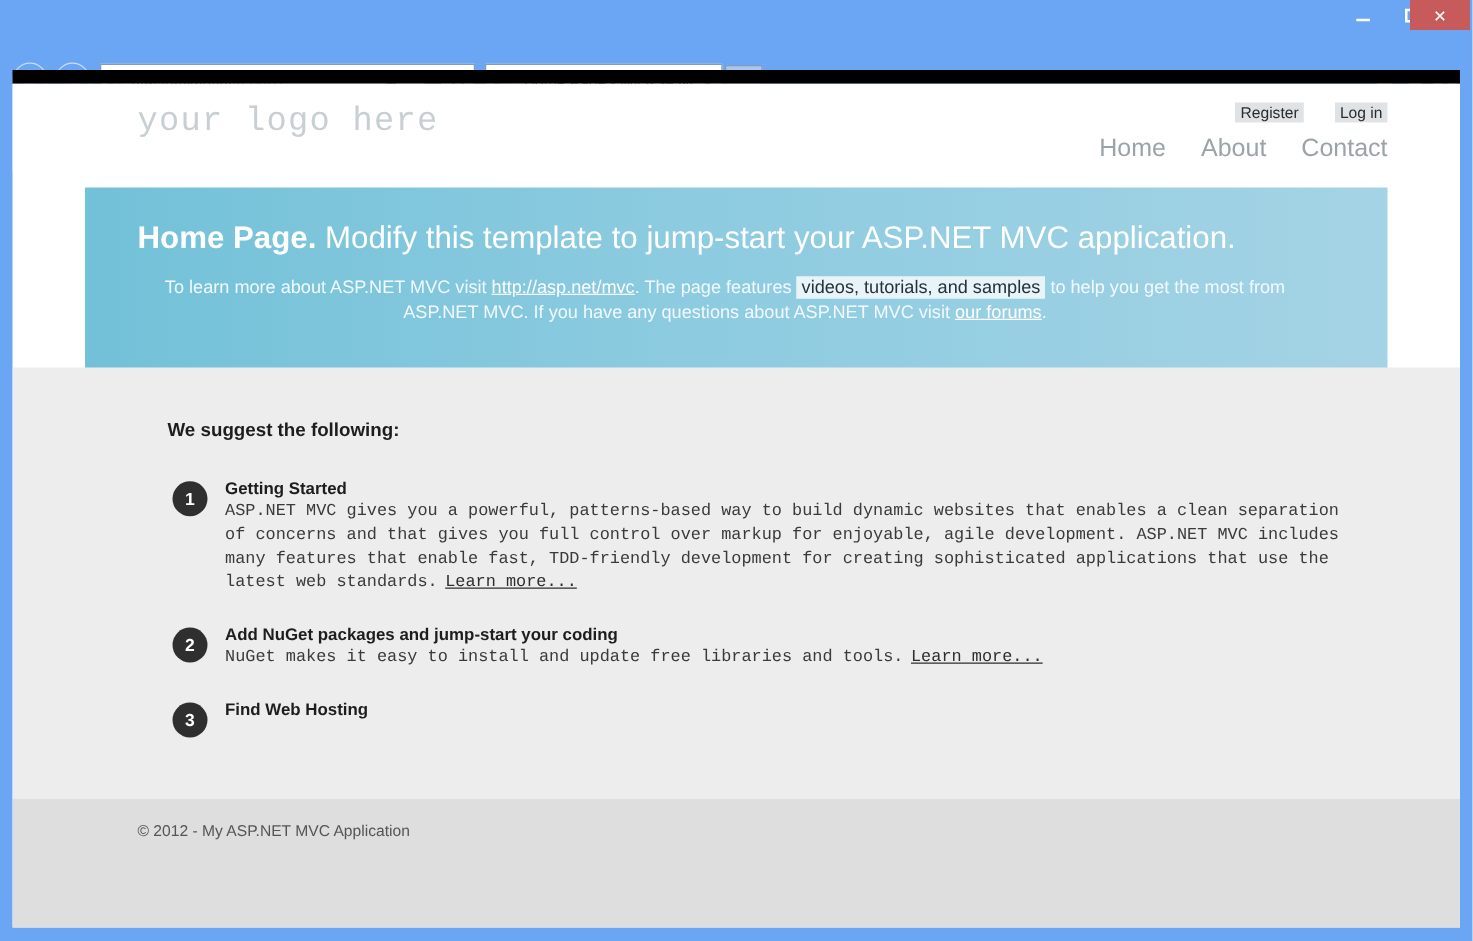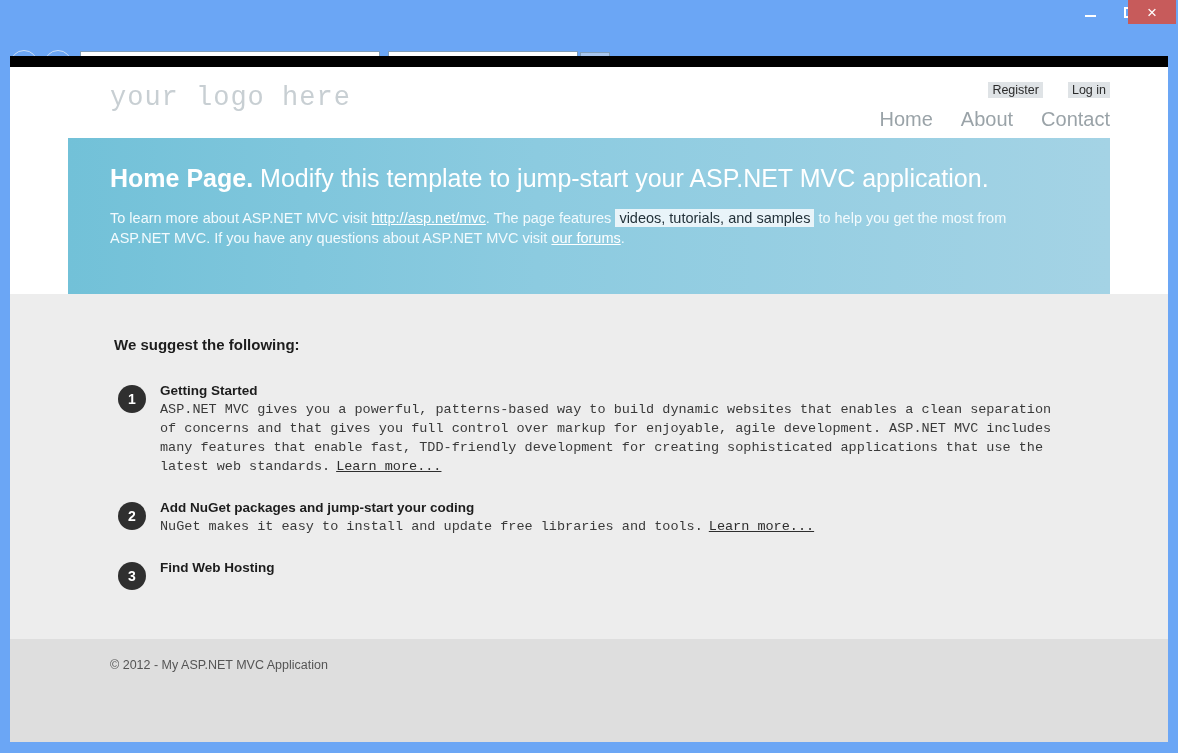--- a/index.html
+++ b/index.html
@@ -135,50 +135,51 @@
   #main-nav {
     position: absolute; right: 58px; top: 41px;
     font-size: 20px; color: #9aa3a8;
   }
   #main-nav a { color: #9aa3a8; text-decoration: none; }
   #main-nav a + a { margin-left: 28px; }
 
   
   #hero-wrap { position: relative; height: 156px; }
   #hero {
-    position: absolute; left: 58px; top: 0;
+    position: absolute; left: 58px; top: 12px;
     width: 1042px; height: 156px;
     background: linear-gradient(to right, #72c1d8 0%, #8ccbe0 45%, #a4d3e5 100%);
   }
   #hero-nub {
     position: absolute; left: 96px; top: 156px;
     width: 57px; height: 29px;
     background: #7bc2da;
     border-bottom-left-radius: 29px 29px;
     border-bottom-right-radius: 29px 29px;
   }
   #hero-title {
     position: absolute; left: 42px; top: 26px;
     font-size: 25px; color: #ffffff; white-space: nowrap;
   }
   #hero-title b { font-weight: bold; }
   #hero-title span { font-weight: normal; }
   #hero-body {
     position: absolute; left: 42px; top: 70px; width: 940px;
-    font-size: 14.5px; color: #f2fafd; line-height: 20px;
+    font-size: 14.5px; color: #f2fafd; line-height: 20px; text-align: center;
   }
   #hero-body a { color: #ffffff; text-decoration: underline; }
   .hl { background: #e9f4f9; color: #23323a; padding: 1px 4px; }
 
   
   #content {
     position: relative;
     background: #ededed;
     height: 345px;
     padding-top: 42px;
+    padding-left: 20px;
   }
   #suggest-title {
     margin: 0 0 30px 104px;
     font-size: 15px; font-weight: bold; color: #1d1d1d;
   }
   .item { position: relative; margin: 0 0 24px 0; padding-left: 150px; }
   .badge {
     position: absolute; left: 108px; top: 2px;
     width: 28px; height: 28px; border-radius: 50%;
     background: #2f2f2f; color: #ffffff;

